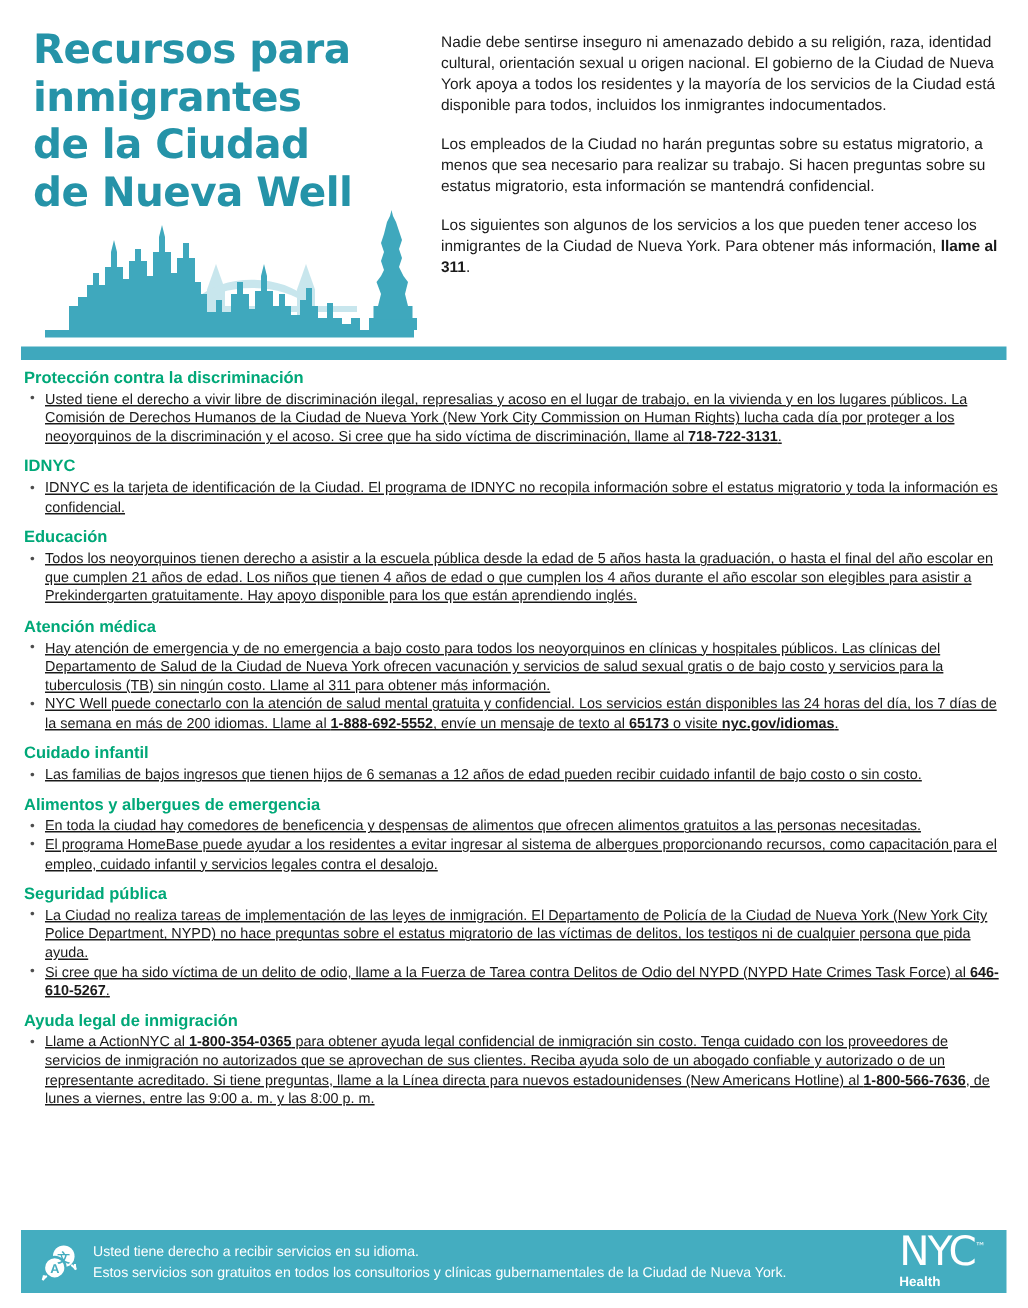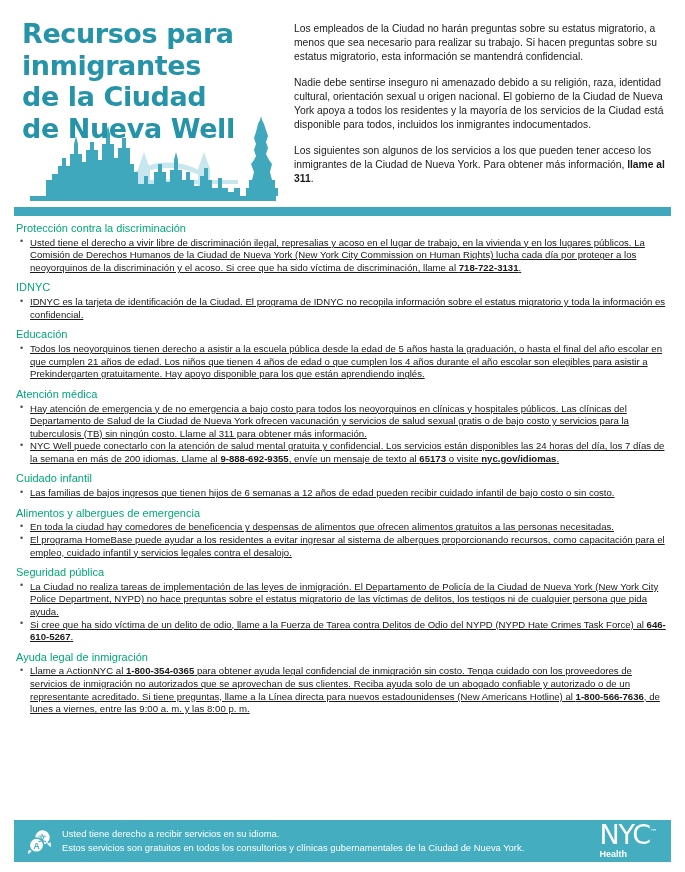--- a/index.html
+++ b/index.html
@@ -12,21 +12,21 @@
     background: #ffffff;
     font-family: "Liberation Sans", sans-serif;
     color: #1a1a1a;
     overflow: hidden;
     position: relative;
   }
 
   
   .header {
     position: relative;
-    height: 216px;
+    height: 240px;
     padding: 0;
   }
   .header-inner {
     display: flex;
     align-items: flex-start;
     padding: 18px 14px 0 22px;
   }
   .title-col {
     width: 262px;
     flex: 0 0 262px;
@@ -77,21 +77,21 @@
   }
 
   
   .content {
     padding: 6px 16px 0 16px;
   }
   .section { margin-bottom: 7px; }
   .section:last-child { margin-bottom: 0; }
   .sec-title {
     color: #00a878;
-    font-weight: normal;
+    font-weight: bold;
     font-size: 11px;
     margin: 0 0 1px 0;
     line-height: 1.25;
   }
   ul.bullets {
     list-style: none;
     margin: 0;
     padding: 0;
   }
   ul.bullets > li {
@@ -201,22 +201,22 @@
   <div class="header-inner">
     <div class="title-col">
       <h1 class="main-title">
         <span>Recursos para</span><br>
         <span>inmigrantes</span><br>
         <span>de la Ciudad</span><br>
         <span>de Nueva Well</span>
       </h1>
     </div>
     <div class="intro-col">
+      <p>Nadie debe sentirse inseguro ni amenazado debido a su religión, raza, identidad cultural, orientación sexual u origen nacional. El gobierno de la Ciudad de Nueva York apoya a todos los residentes y la mayoría de los servicios de la Ciudad está disponible para todos, incluidos los inmigrantes indocumentados.</p>
       <p>Los empleados de la Ciudad no harán preguntas sobre su estatus migratorio, a menos que sea necesario para realizar su trabajo. Si hacen preguntas sobre su estatus migratorio, esta información se mantendrá confidencial.</p>
-      <p>Nadie debe sentirse inseguro ni amenazado debido a su religión, raza, identidad cultural, orientación sexual u origen nacional. El gobierno de la Ciudad de Nueva York apoya a todos los residentes y la mayoría de los servicios de la Ciudad está disponible para todos, incluidos los inmigrantes indocumentados.</p>
       <p><span>Los siguientes son algunos de los servicios a los que pueden tener acceso los inmigrantes de la Ciudad de Nueva York. Para obtener más información, </span><b>llame al 311</b><span>.</span></p>
     </div>
   </div>
 
   <div class="teal-bar"></div>
 </div>
 
 <div class="content" id="sections-root">
     <div class="section">
       <div class="sec-title">Protección contra la discriminación</div>
@@ -233,21 +233,21 @@
     <div class="section">
       <div class="sec-title">Educación</div>
       <ul class="bullets">
         <li><span>Todos los neoyorquinos tienen derecho a asistir a la escuela pública desde la edad de 5 años hasta la graduación, o hasta el final del año escolar en que cumplen 21 años de edad. Los niños que tienen 4 años de edad o que cumplen los 4 años durante el año escolar son elegibles para asistir a Prekindergarten gratuitamente. Hay apoyo disponible para los que están aprendiendo inglés.</span></li>
       </ul>
     </div>
     <div class="section">
       <div class="sec-title">Atención médica</div>
       <ul class="bullets">
         <li><span>Hay atención de emergencia y de no emergencia a bajo costo para todos los neoyorquinos en clínicas y hospitales públicos. Las clínicas del Departamento de Salud de la Ciudad de Nueva York ofrecen vacunación y servicios de salud sexual gratis o de bajo costo y servicios para la tuberculosis (TB) sin ningún costo. Llame al 311 para obtener más información.</span></li>
-        <li><span>NYC Well puede conectarlo con la atención de salud mental gratuita y confidencial. Los servicios están disponibles las 24 horas del día, los 7 días de la semana en más de 200 idiomas. Llame al </span><b>9-888-692-9355</b><span>, envíe un mensaje de texto al </span><b>65173</b><span> o visite </span><b>nyc.gov/idiomas</b><span>.</span></li>
+        <li><span>NYC Well puede conectarlo con la atención de salud mental gratuita y confidencial. Los servicios están disponibles las 24 horas del día, los 7 días de la semana en más de 200 idiomas. Llame al </span><b>1-888-692-5552</b><span>, envíe un mensaje de texto al </span><b>65173</b><span> o visite </span><b>nyc.gov/idiomas</b><span>.</span></li>
       </ul>
     </div>
     <div class="section">
       <div class="sec-title">Cuidado infantil</div>
       <ul class="bullets">
         <li><span>Las familias de bajos ingresos que tienen hijos de 6 semanas a 12 años de edad pueden recibir cuidado infantil de bajo costo o sin costo.</span></li>
       </ul>
     </div>
     <div class="section">
       <div class="sec-title">Alimentos y albergues de emergencia</div>

